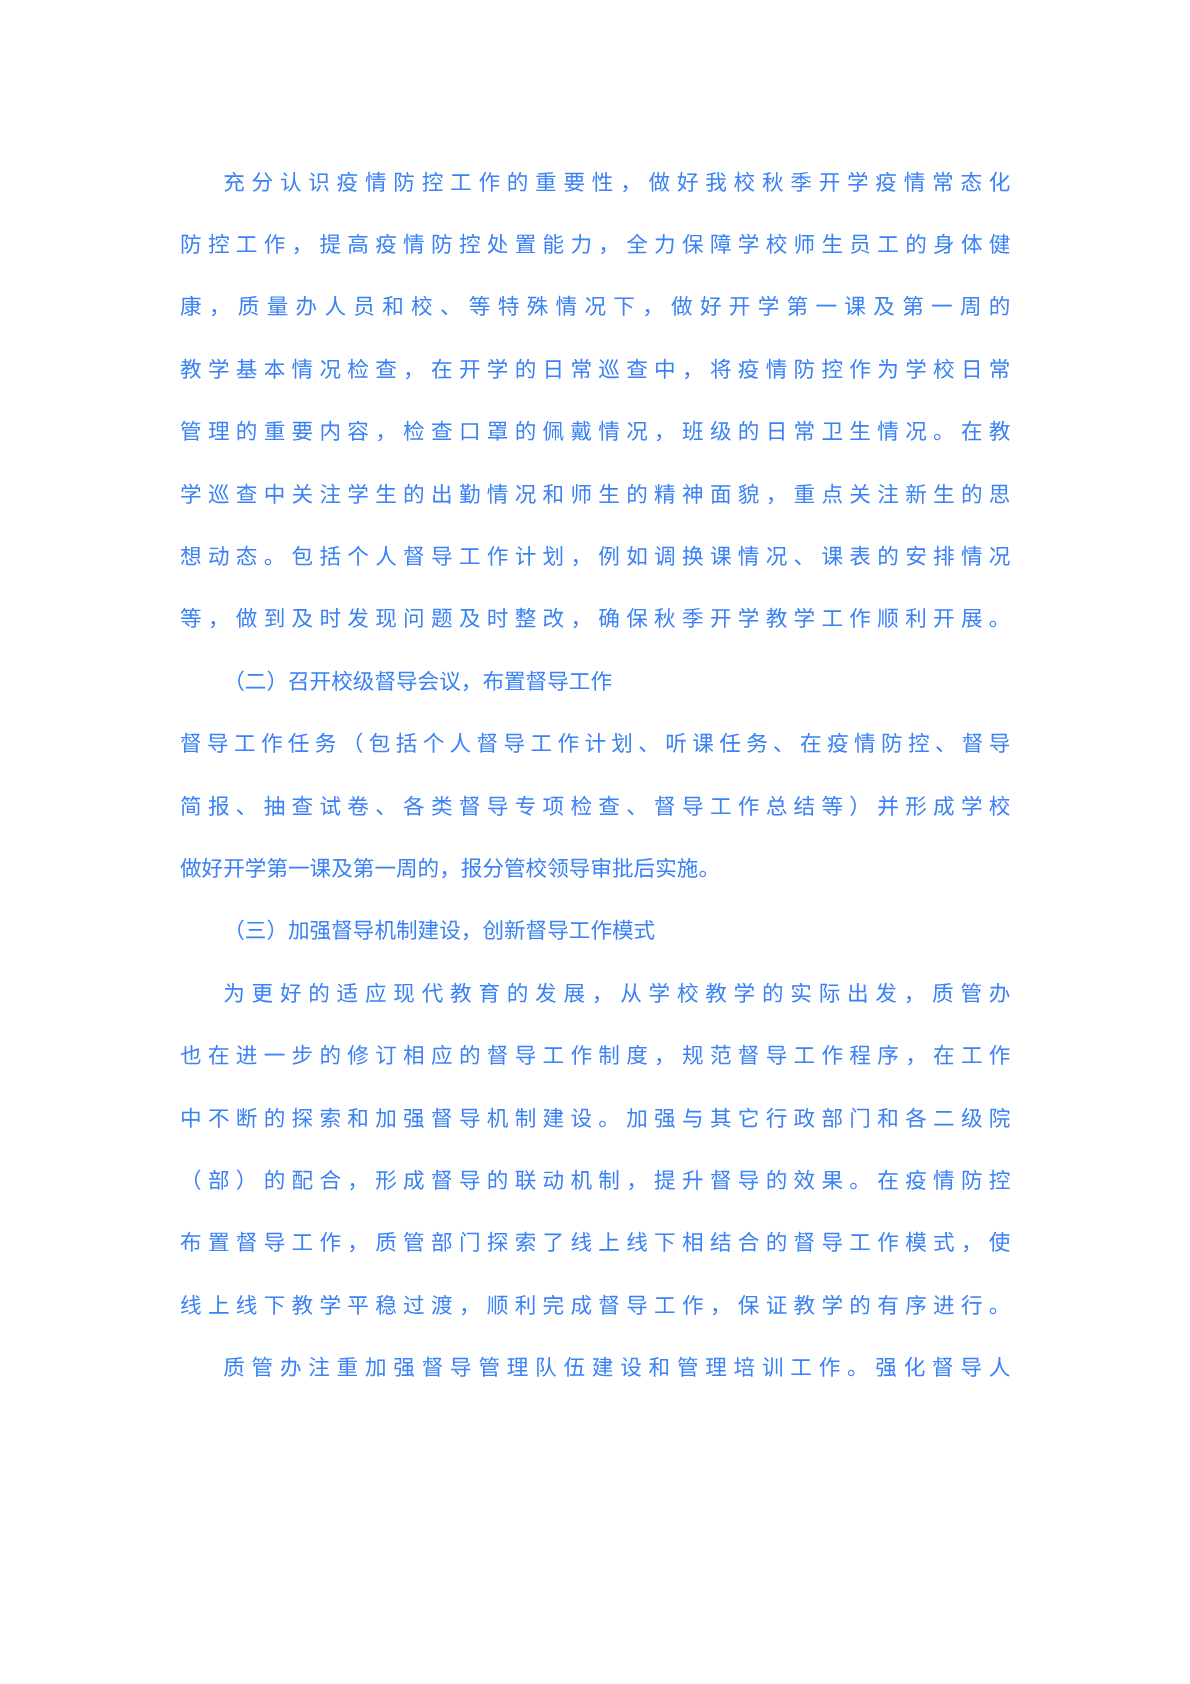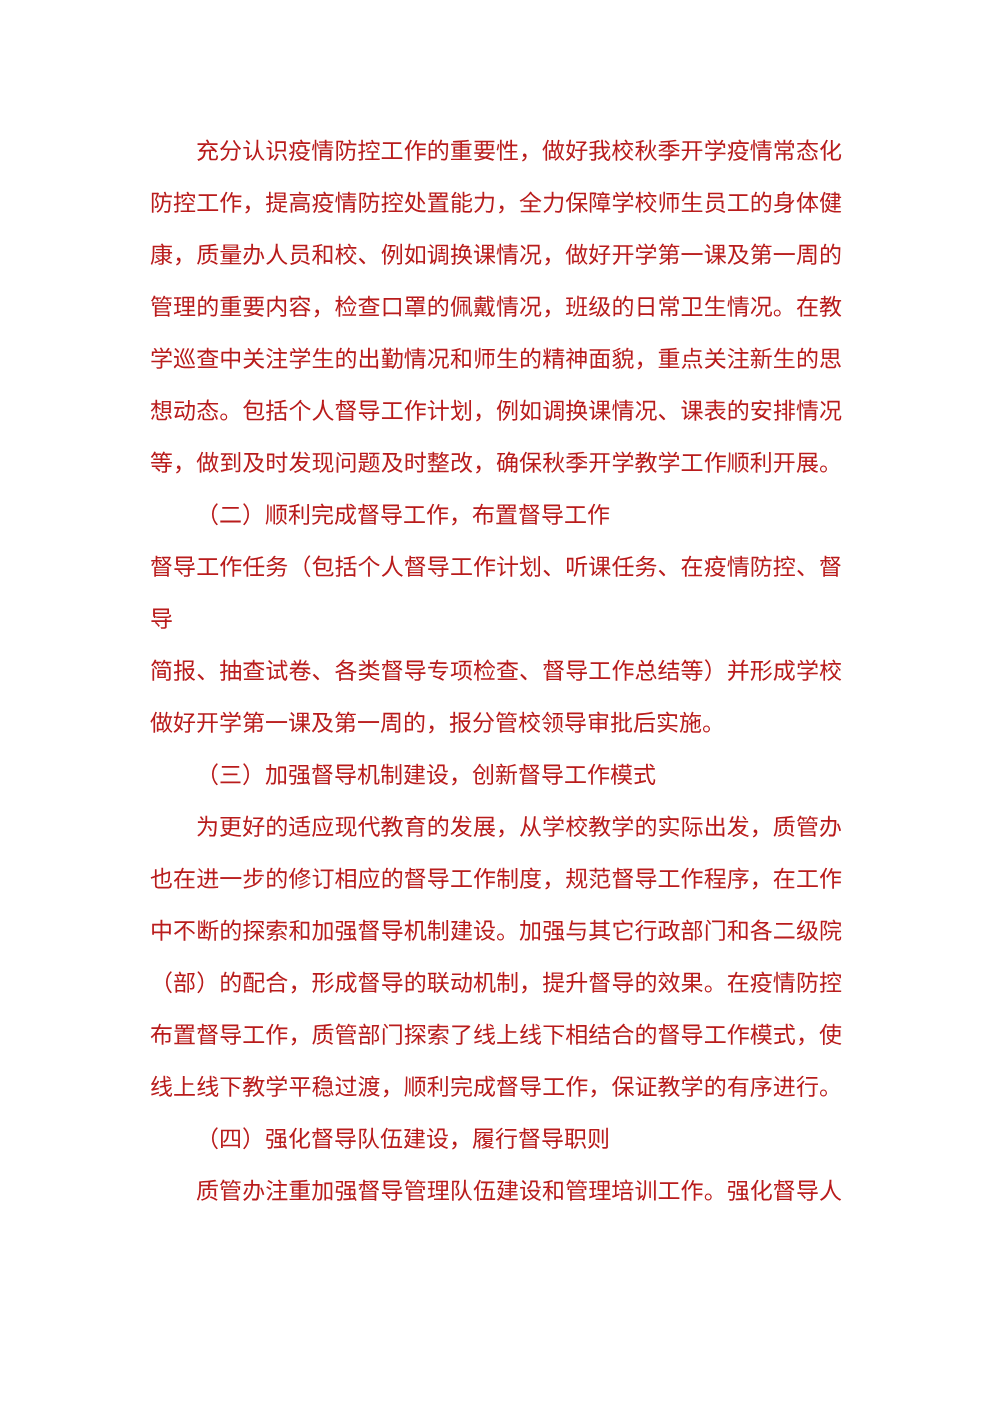--- a/index.html
+++ b/index.html
@@ -13,23 +13,23 @@
     height: 1403px;
     background: #ffffff;
     overflow: hidden;
   }
   .text-block {
     position: absolute;
     left: 150px;
     top: 126px;
     width: 692px;
     font-family: "Liberation Serif", serif;
-    font-size: 23px;
+    font-size: 18px;
     line-height: 52px;
-    color: #b91c1c;
+    color: #3b82f6;
   }
   .line {
     width: 100%;
   }
   
   .fill {
     text-align: justify;
     text-align-last: justify;
     -moz-text-align-last: justify;
     text-justify: inter-character;
@@ -39,32 +39,32 @@
     text-indent: 2em;
   }
 </style>
 </head>
 <body>
 
 <div class="page">
   <div class="text-block">
     <div class="line fill indent">充分认识疫情防控工作的重要性，做好我校秋季开学疫情常态化</div>
     <div class="line fill">防控工作，提高疫情防控处置能力，全力保障学校师生员工的身体健</div>
-    <div class="line fill">康，质量办人员和校、例如调换课情况，做好开学第一课及第一周的</div>
+    <div class="line fill">康，质量办人员和校、等特殊情况下，做好开学第一课及第一周的</div>
+    <div class="line fill">教学基本情况检查，在开学的日常巡查中，将疫情防控作为学校日常</div>
     <div class="line fill">管理的重要内容，检查口罩的佩戴情况，班级的日常卫生情况。在教</div>
     <div class="line fill">学巡查中关注学生的出勤情况和师生的精神面貌，重点关注新生的思</div>
     <div class="line fill">想动态。包括个人督导工作计划，例如调换课情况、课表的安排情况</div>
     <div class="line fill">等，做到及时发现问题及时整改，确保秋季开学教学工作顺利开展。</div>
-    <div class="line indent">（二）顺利完成督导工作，布置督导工作</div>
+    <div class="line indent">（二）召开校级督导会议，布置督导工作</div>
     <div class="line fill">督导工作任务（包括个人督导工作计划、听课任务、在疫情防控、督导</div>
     <div class="line fill">简报、抽查试卷、各类督导专项检查、督导工作总结等）并形成学校</div>
     <div class="line">做好开学第一课及第一周的，报分管校领导审批后实施。</div>
     <div class="line indent">（三）加强督导机制建设，创新督导工作模式</div>
     <div class="line fill indent">为更好的适应现代教育的发展，从学校教学的实际出发，质管办</div>
     <div class="line fill">也在进一步的修订相应的督导工作制度，规范督导工作程序，在工作</div>
     <div class="line fill">中不断的探索和加强督导机制建设。加强与其它行政部门和各二级院</div>
     <div class="line fill">（部）的配合，形成督导的联动机制，提升督导的效果。在疫情防控</div>
     <div class="line fill">布置督导工作，质管部门探索了线上线下相结合的督导工作模式，使</div>
     <div class="line fill">线上线下教学平稳过渡，顺利完成督导工作，保证教学的有序进行。</div>
-    <div class="line indent">（四）强化督导队伍建设，履行督导职则</div>
     <div class="line fill indent">质管办注重加强督导管理队伍建设和管理培训工作。强化督导人</div>
   </div>
 </div>
 
 </body></html>

